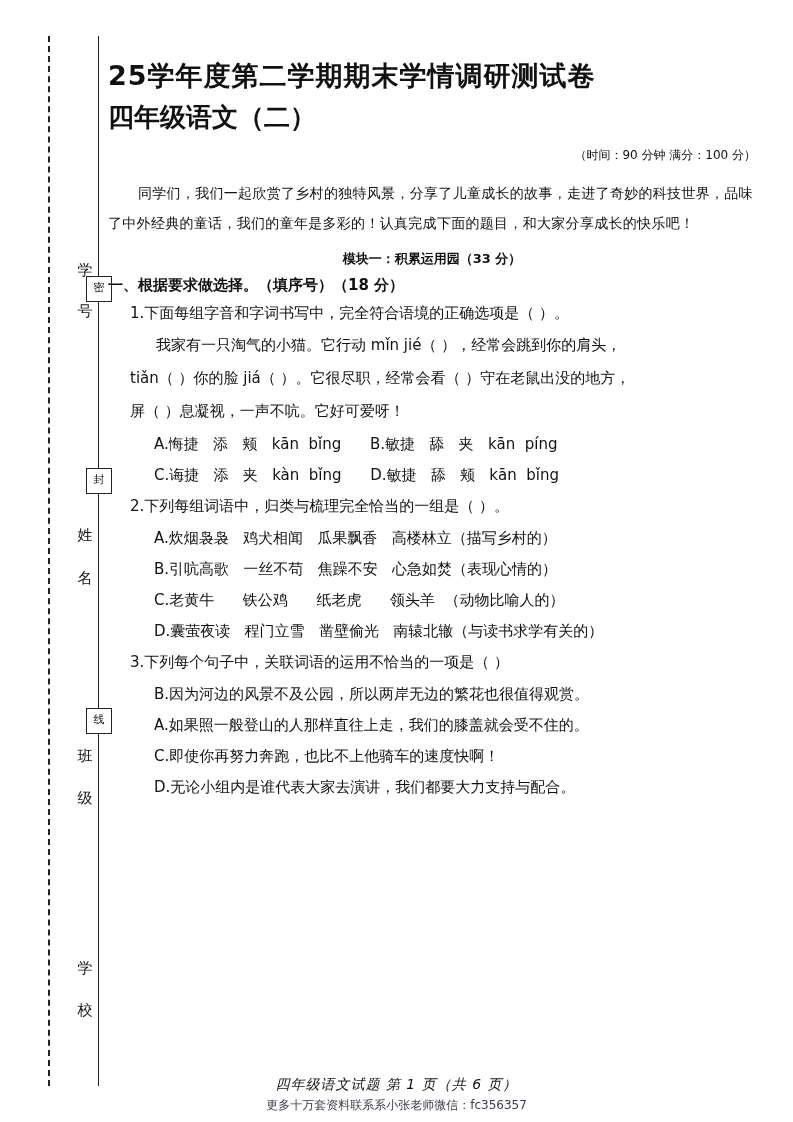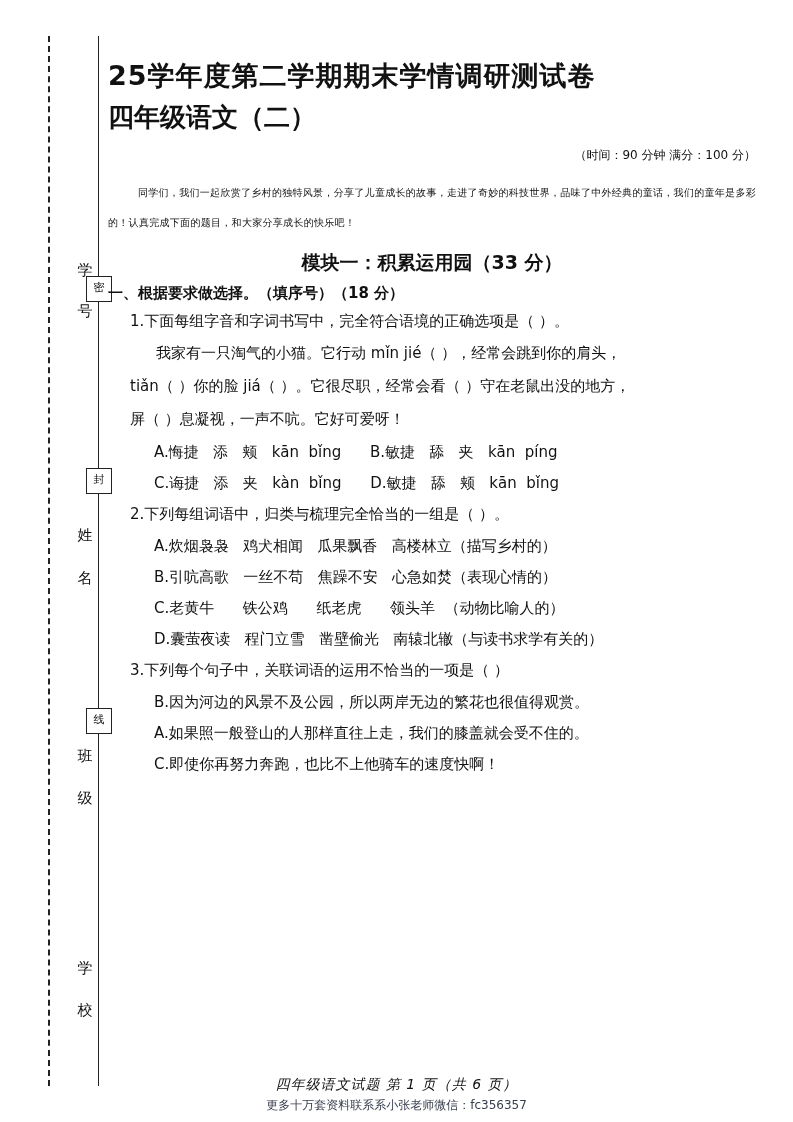--- a/index.html
+++ b/index.html
@@ -96,30 +96,30 @@
     border:1.3px solid #111;
     height:32px;
     text-align:center;
     font-size:15px;
     font-family:"DejaVu Sans", sans-serif;
     letter-spacing:4px;
   }
   table.score td.hdr{ width:88px; }
 
   .para{
-    font-size:10px;
+    font-size:14px;
     line-height:30px;
     font-family:"DejaVu Sans", sans-serif;
     text-indent:30px;
     margin:6px 0 2px 0;
     letter-spacing:0.3px;
   }
   .module{
     text-align:center;
-    font-size:19px;
+    font-size:13px;
     font-weight:bold;
     font-family:"DejaVu Sans", sans-serif;
     margin:12px 0 8px 0;
   }
   .q-head{
     font-size:15px;
     font-weight:bold;
     font-family:"DejaVu Sans", sans-serif;
     margin:6px 0 4px 0;
   }
@@ -211,19 +211,20 @@
     <div class="q">2.下列每组词语中，归类与梳理完全恰当的一组是（      ）。</div>
     <div class="opt">A.炊烟袅袅   鸡犬相闻   瓜果飘香   高楼林立（描写乡村的）</div>
     <div class="opt">B.引吭高歌   一丝不苟   焦躁不安   心急如焚（表现心情的）</div>
     <div class="opt">C.老黄牛      铁公鸡      纸老虎      领头羊  （动物比喻人的）</div>
     <div class="opt">D.囊萤夜读   程门立雪   凿壁偷光   南辕北辙（与读书求学有关的）</div>
 
     <div class="q">3.下列每个句子中，关联词语的运用不恰当的一项是（      ）</div>
     <div class="opt">B.因为河边的风景不及公园，所以两岸无边的繁花也很值得观赏。</div>
     <div class="opt">A.如果照一般登山的人那样直往上走，我们的膝盖就会受不住的。</div>
     <div class="opt">C.即使你再努力奔跑，也比不上他骑车的速度快啊！</div>
+    <div class="opt">D.无论小组内是谁代表大家去演讲，我们都要大力支持与配合。</div>
 
   </div>
 
   <div class="footer">四年级语文试题    第 1 页（共 6 页）</div>
   <div class="watermark">更多十万套资料联系系小张老师微信：fc356357</div>
 
 </div>
 
 </body></html>

